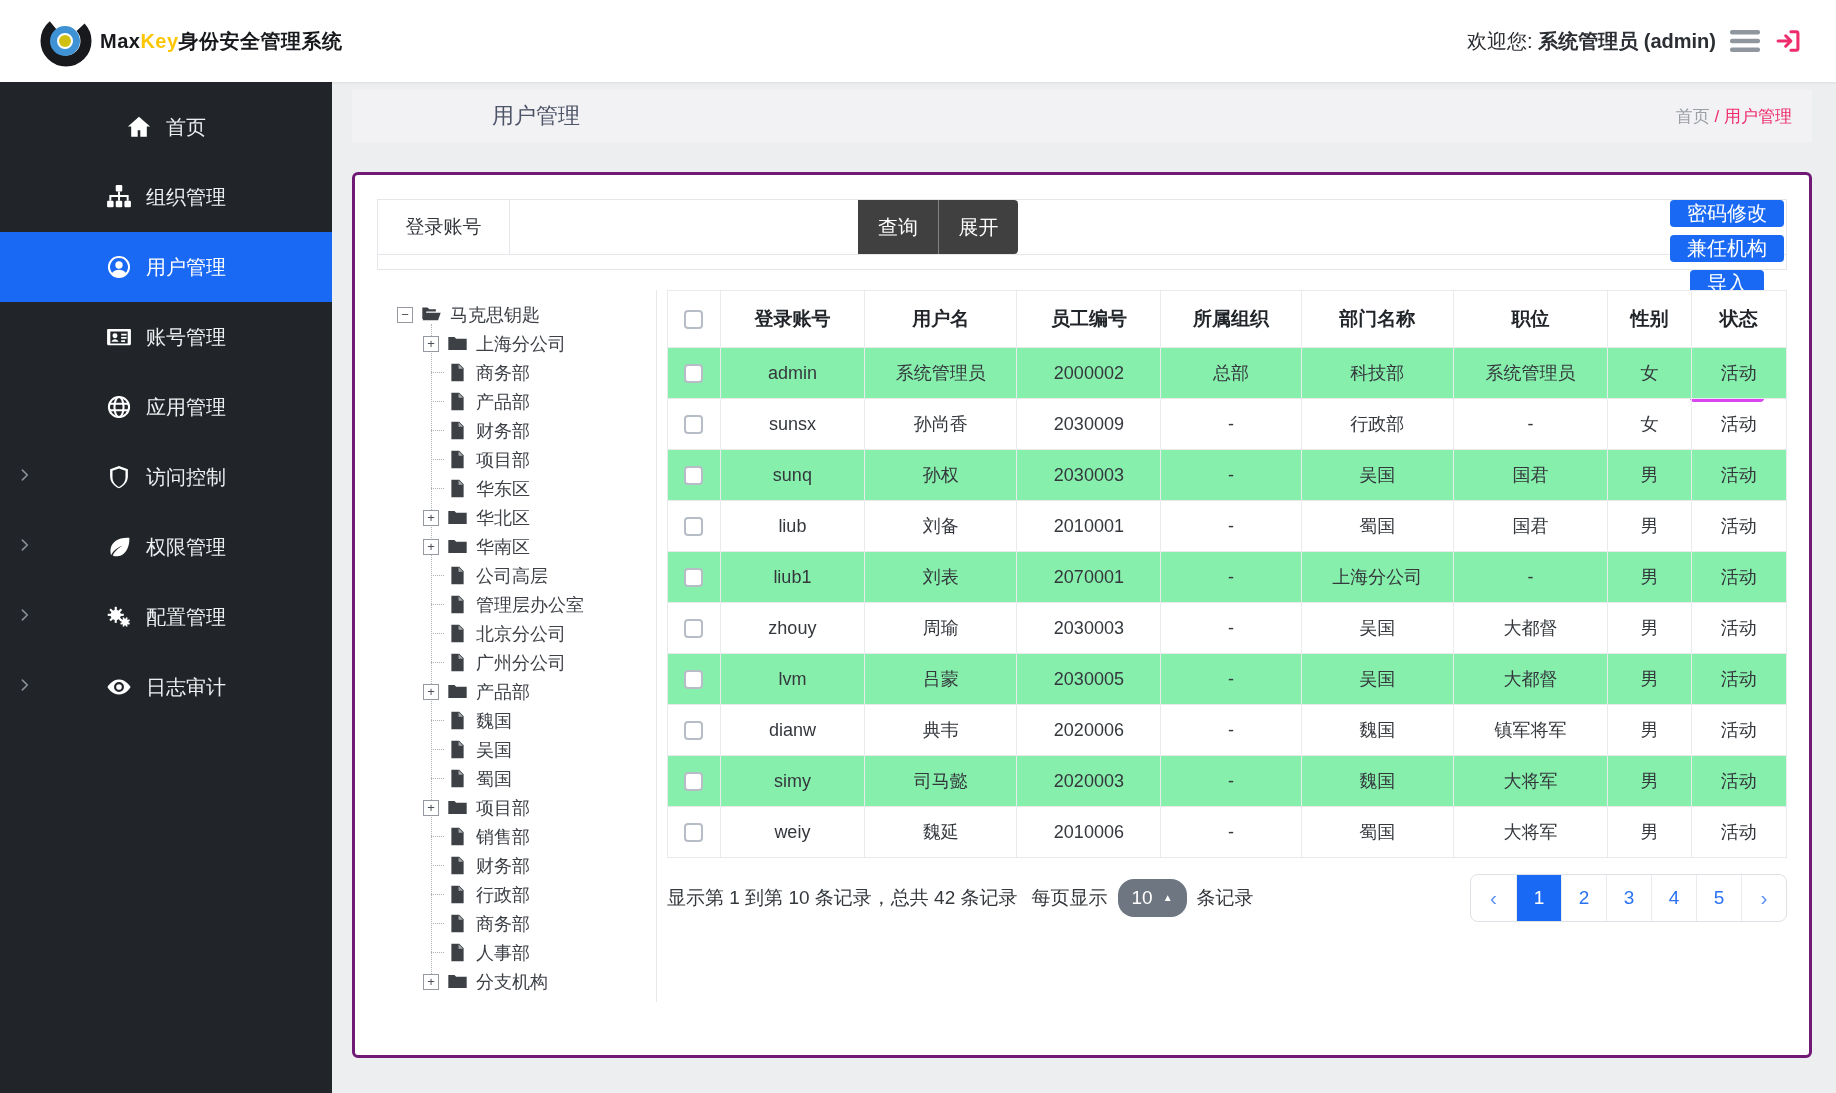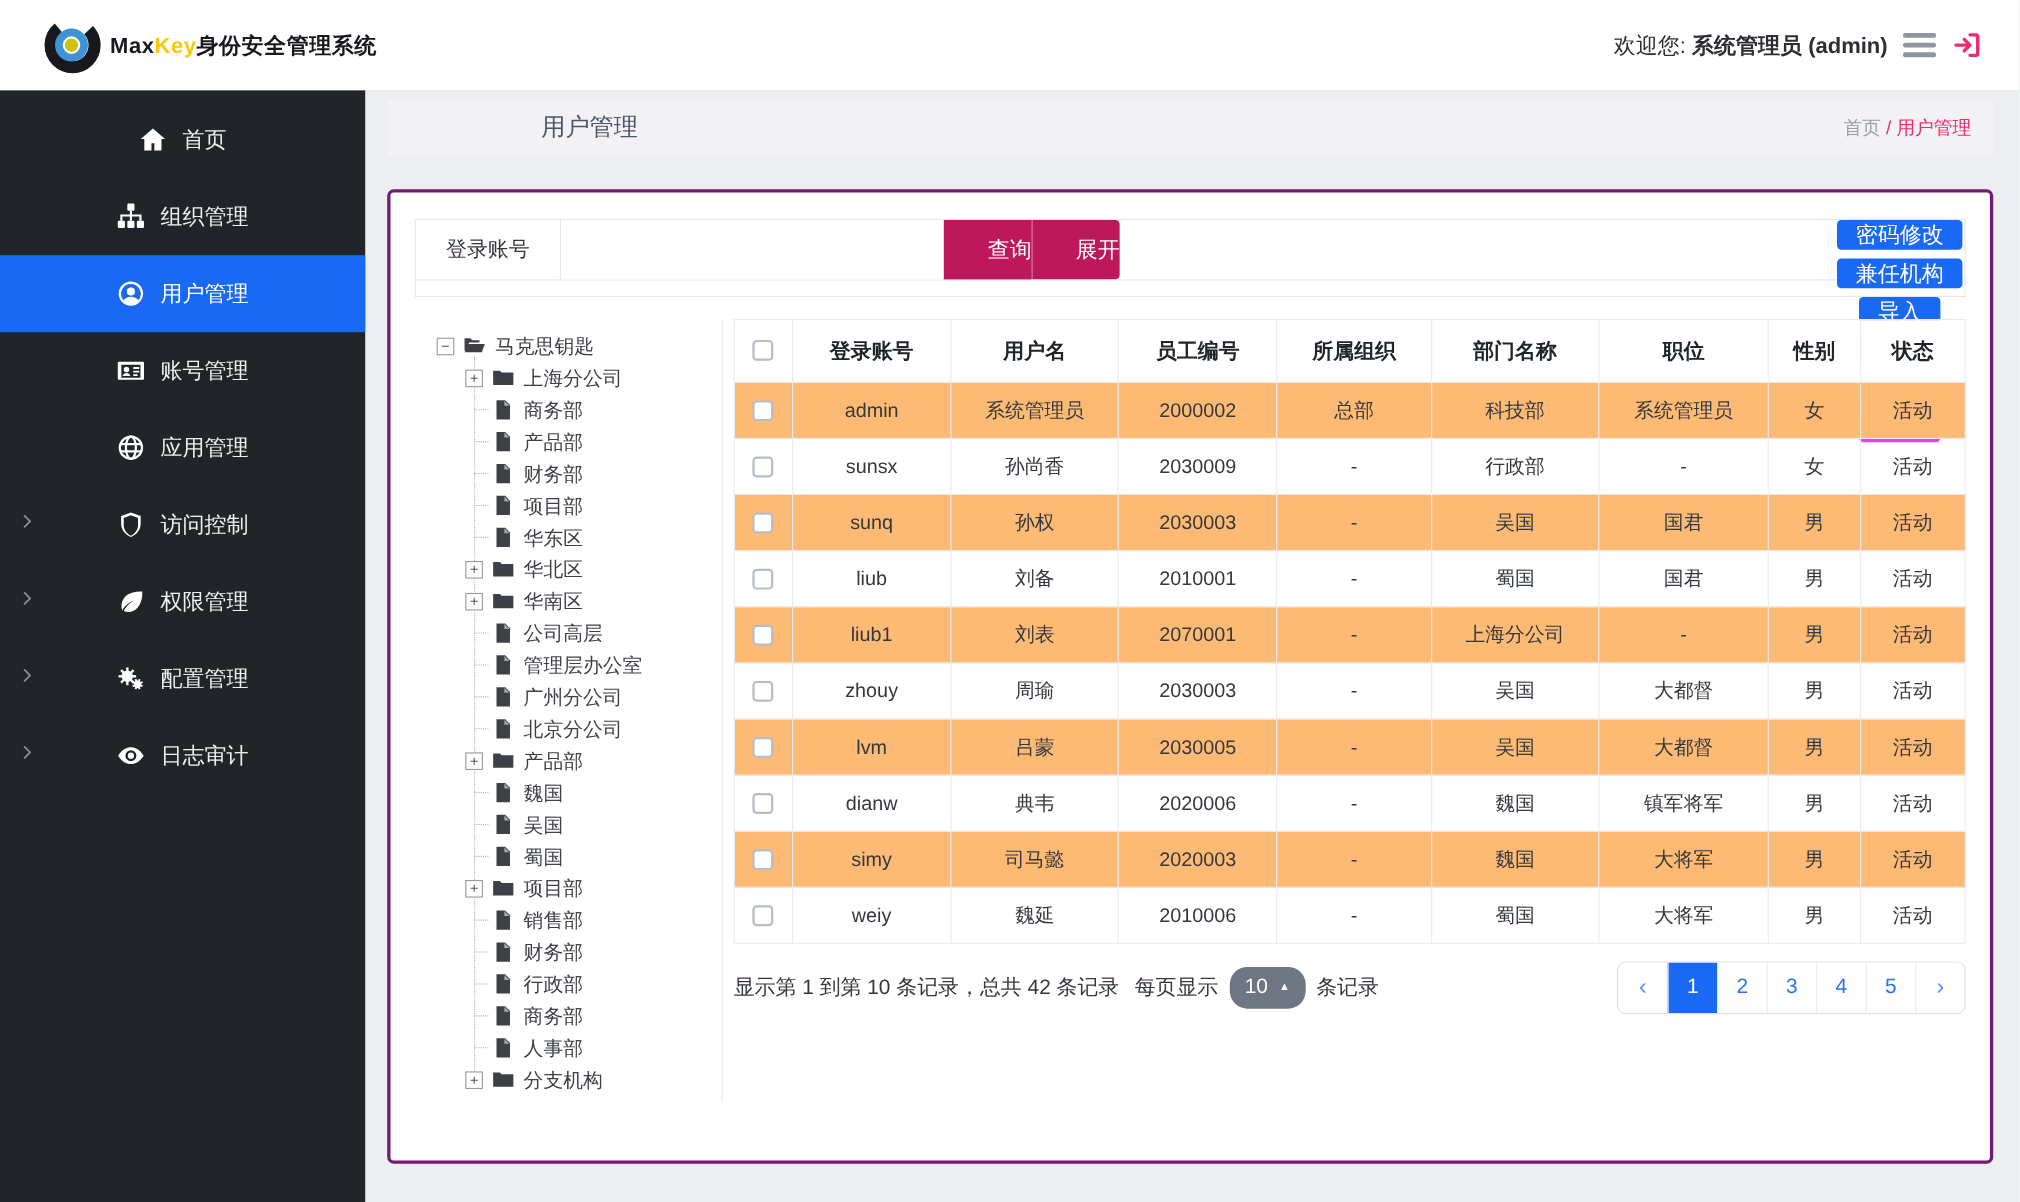--- a/index.html
+++ b/index.html
@@ -45,21 +45,21 @@
   .breadcrumb .bc-sep, .breadcrumb .bc-cur { color:#ee2b6b; }
   
   .card {
     margin-top:30px; background:#fff; border:3px solid #701a75; border-radius:6px;
     padding:24px 22px; min-height:886px;
   }
   .toolbar { display:flex; align-items:stretch; height:56px; border:1px solid #e5e7ea; }
   .search-label { width:132px; border-right:1px solid #e5e7ea; display:flex; align-items:center; justify-content:center; font-size:19px; color:#33373c; }
   .search-input { width:348px; border:none; outline:none; font-size:18px; padding:0 12px; }
   .btn-query, .btn-expand {
-    border:none; background:#be185d; color:#fff; font-size:20px; width:80px; cursor:pointer; height:100%;text-align:right;
+    border:none; background:#404040; color:#fff; font-size:20px; width:80px; cursor:pointer; height:100%;
   }
   .btn-expand { border-left:1px solid rgba(255,255,255,.35); border-radius:0 4px 4px 0; }
   .tb-actions { margin-left:auto; display:flex; align-items:center; gap:8px; padding-right:2px;flex-direction:column; }
   .abtn {
     border:none; border-radius:4px; background:#1969f4; color:#fff; font-size:20px;
     height:46px; padding:0 17px; cursor:pointer; white-space:nowrap;
   }
   .abtn.danger { background:#d946ef; }
   .toolbar-strip { height:15px; border:1px solid #e5e7ea; border-top:none; }
   
@@ -76,21 +76,21 @@
   .tree-row.leaf { padding-left:54px; }
   .tree-row .tconn { width:13px; border-top:1px dotted #adb2b7; flex:0 0 13px; margin-right:3px; }
   .tree-row svg.ti { width:21px; height:21px; flex:0 0 21px; margin-right:8px; }
   .tree-row .tlabel { white-space:nowrap; }
   
   .table-wrap { flex:1; margin-left:10px; }
   table.grid { width:100%; border-collapse:collapse; table-layout:fixed; }
   table.grid th, table.grid td { border:1px solid #e9eaec; text-align:center; }
   table.grid th { height:57px; font-size:19px; font-weight:700; color:#212529; background:#fff; }
   table.grid td { height:51px; font-size:18px; color:#34383d; }
-  table.grid tr.odd td { background:#fdba74; }
+  table.grid tr.odd td { background:#86efac; }
   .cb { display:inline-block; width:19px; height:19px; border:2px solid #b7bdc6; border-radius:4px; background:#fff; vertical-align:middle; cursor:pointer; }
   col.c-check{width:52px;} col.c-login{width:142px;} col.c-name{width:150px;} col.c-emp{width:142px;}
   col.c-org{width:138px;} col.c-dept{width:150px;} col.c-title{width:152px;} col.c-sex{width:82px;} col.c-status{width:94px;}
   
   .tfoot { display:flex; align-items:center; margin-top:16px; font-size:19px; color:#34383d; }
   .page-size {
     display:inline-flex; align-items:center; gap:10px; background:#6e7781; color:#fff;
     border:none; border-radius:16px; padding:8px 14px; font-size:19px; margin:0 10px; cursor:pointer;
   }
   .page-size .caret { font-size:10px; line-height:10px; }
@@ -338,29 +338,29 @@
               <path fill="#fff" d="M13.2 2.6 18.4 7.8h-5.2z" opacity="0.55"></path>
             </svg>
             <span class="tlabel">管理层办公室</span>
           </div>
           <div class="tree-row leaf">
             <span class="tconn"></span>
             <svg viewBox="0 0 24 24" class="ti">
               <path fill="#3d4146" d="M5 2h9l5 5v15H5z"></path>
               <path fill="#fff" d="M13.2 2.6 18.4 7.8h-5.2z" opacity="0.55"></path>
             </svg>
+            <span class="tlabel">北京分公司</span>
+          </div>
+          <div class="tree-row leaf">
+            <span class="tconn"></span>
+            <svg viewBox="0 0 24 24" class="ti">
+              <path fill="#3d4146" d="M5 2h9l5 5v15H5z"></path>
+              <path fill="#fff" d="M13.2 2.6 18.4 7.8h-5.2z" opacity="0.55"></path>
+            </svg>
             <span class="tlabel">广州分公司</span>
-          </div>
-          <div class="tree-row leaf">
-            <span class="tconn"></span>
-            <svg viewBox="0 0 24 24" class="ti">
-              <path fill="#3d4146" d="M5 2h9l5 5v15H5z"></path>
-              <path fill="#fff" d="M13.2 2.6 18.4 7.8h-5.2z" opacity="0.55"></path>
-            </svg>
-            <span class="tlabel">北京分公司</span>
           </div>
           <div class="tree-row folder">
             <span class="tbox">+</span>
             <svg viewBox="0 0 24 24" class="ti">
               <path fill="#3d4146" d="M1.5 4.5h7l2 2h12v13h-21z"></path>
             </svg>
             <span class="tlabel">产品部</span>
           </div>
           <div class="tree-row leaf">
             <span class="tconn"></span>

